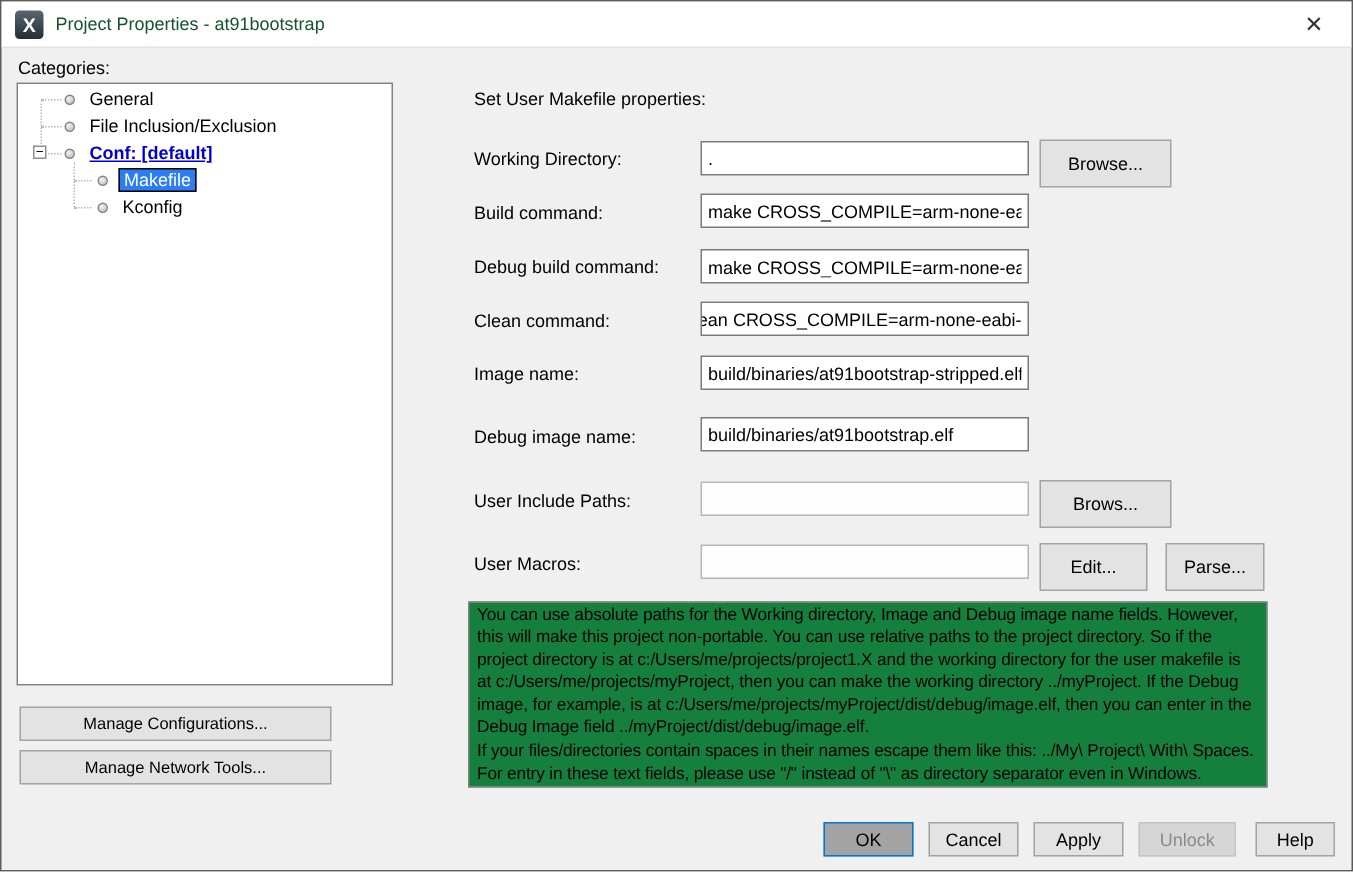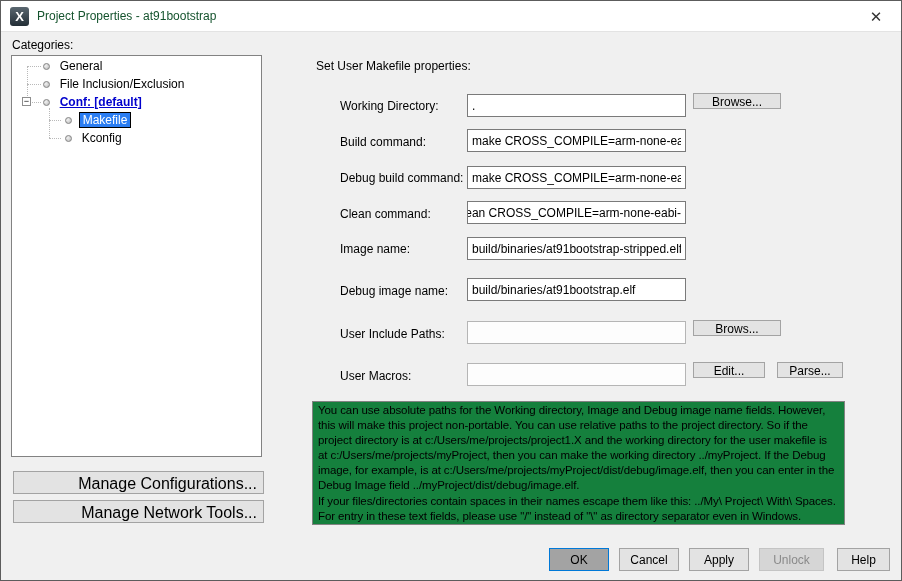--- a/index.html
+++ b/index.html
@@ -23,32 +23,32 @@
   .tree-box{position:absolute;left:10px;top:54px;width:251px;height:402px;background:#fff;border:1px solid #828282;}
   .tree-row{position:absolute;height:18px;display:flex;align-items:center;}
   .tree-label{padding:1px 3px;white-space:nowrap;}
   .tree-label.sel{background:#2a7df2;color:#fff;border:1px solid #000;padding:0 3px;}
   .tree-label.conf{color:#0101cd;font-weight:bold;text-decoration:underline;}
   .dot-icon{width:7px;height:7px;border-radius:50%;background:radial-gradient(circle at 35% 35%,#f2f2f2,#b9b9b9);border:1px solid #848484;display:inline-block;}
   .hstub{position:absolute;height:1px;border-top:1px dotted #b9b9b9;}
   .vstub{position:absolute;width:1px;border-left:1px dotted #b9b9b9;}
   .expandbox{position:absolute;width:9px;height:9px;background:#fff;border:1px solid #8e8e8e;
     font-size:9px;line-height:7px;text-align:center;color:#000;}
-  .side-btn{position:absolute;left:12px;width:251px;height:23px;background:#e3e3e3;border:1px solid #a3a3a3;
-    font-family:inherit;font-size:16px;text-align:right;line-height:21px;cursor:pointer;}
+  .side-btn{position:absolute;left:12px;width:208px;height:23px;background:#e3e3e3;border:1px solid #a3a3a3;
+    font-family:inherit;font-size:11px;text-align:center;line-height:21px;cursor:pointer;}
   
   .heading{position:absolute;left:315px;top:58px;}
-  .row-label{position:absolute;left:315px;width:150px;white-space:nowrap;margin-left:24px;}
+  .row-label{position:absolute;left:315px;width:150px;white-space:nowrap;}
   .field{position:absolute;left:466px;width:219px;height:23px;background:#fff;border:1px solid #7a7a7a;
     font-family:inherit;font-size:12px;padding:1px 4px;color:#000;}
   input.field{outline:none;}
   .field.disabled{border-color:#b5b5b5;background:#fdfdfd;}
   .field.clipped{display:flex;align-items:center;justify-content:flex-end;overflow:hidden;}
   .field.clipped span{white-space:nowrap;}
-  .mini-btn{position:absolute;height:16px;background:#e3e3e3;border:1px solid #a3a3a3;
+  .mini-btn{position:absolute;height:32px;background:#e3e3e3;border:1px solid #a3a3a3;
     font-family:inherit;font-size:12px;text-align:center;cursor:pointer;}
   .note{position:absolute;left:311px;top:400px;width:533px;height:124px;background:#15803d;border:1px solid #828282;
     padding:1px 5px;font-size:11.5px;letter-spacing:-0.1px;line-height:15.1px;white-space:pre-wrap;overflow:hidden;}
   
   .foot-btn{position:absolute;top:547px;height:23px;background:#e3e3e3;border:1px solid #a3a3a3;
     font-family:inherit;font-size:12px;cursor:pointer;}
   .foot-btn.primary{background:#a3a3a3;border:1px solid #0078d7;}
   .foot-btn.disabled{background:#d6d6d6;border:1px solid #c4c4c4;color:#8a8a8a;cursor:default;}
 </style>
 </head>

